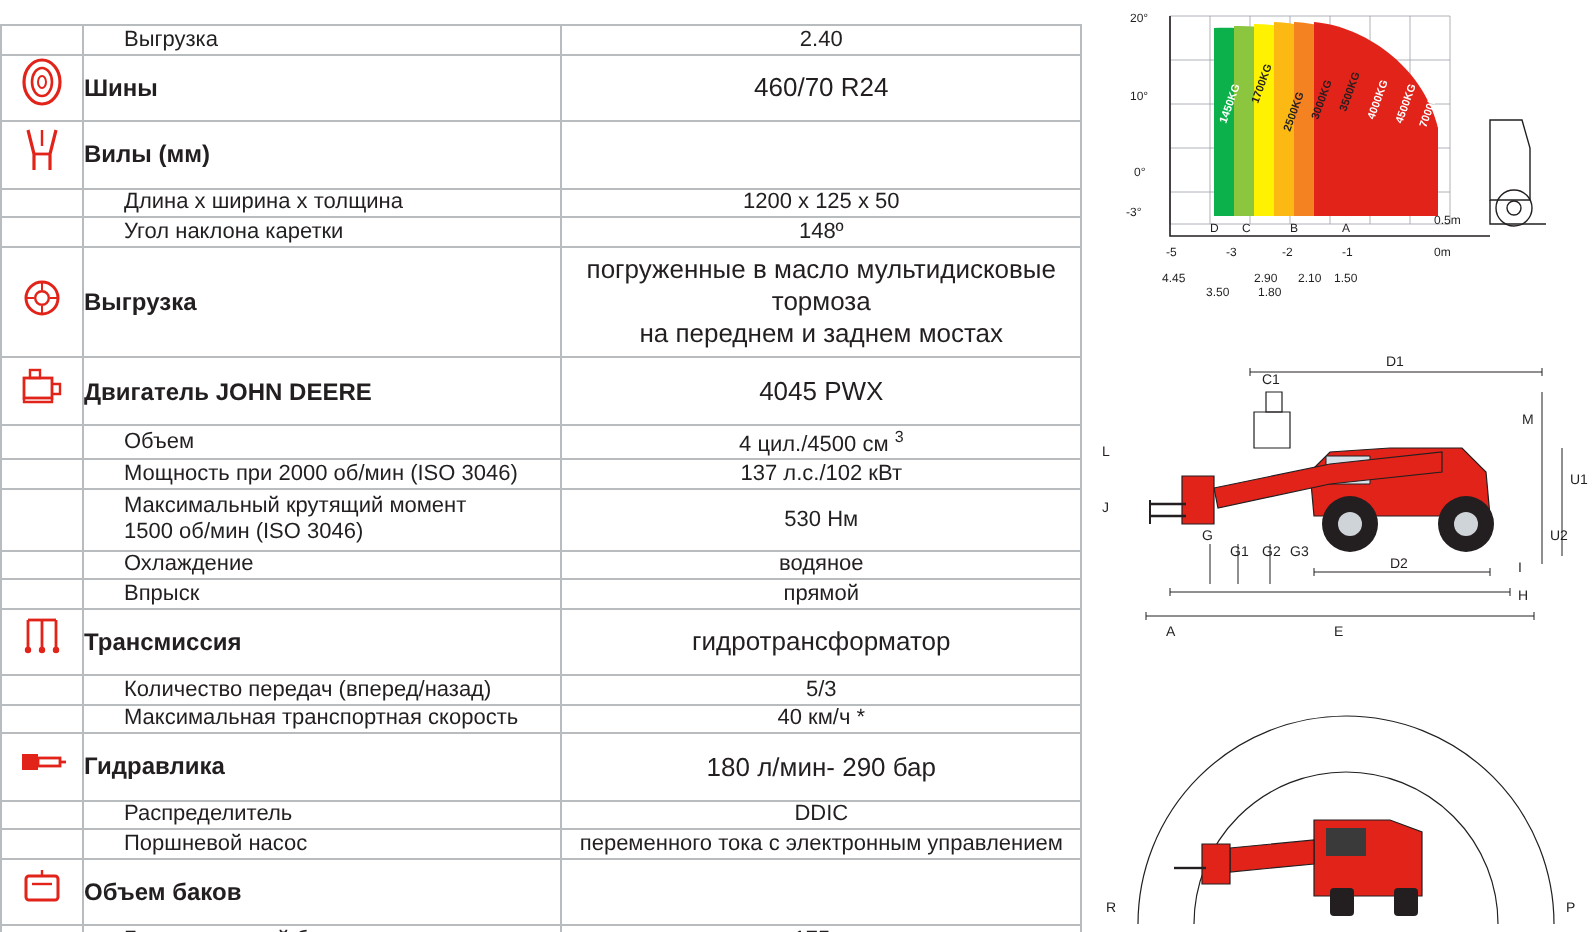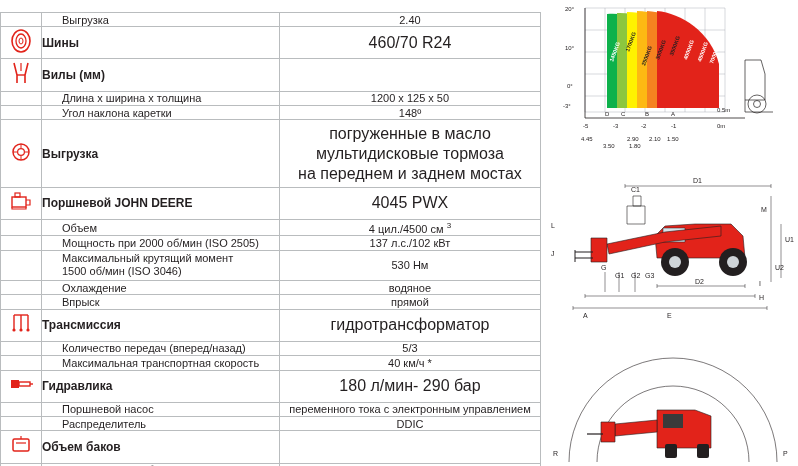--- a/index.html
+++ b/index.html
@@ -24,21 +24,21 @@
   }
   .lbl-cell{
     width:230px;padding:3px 8px 3px 10px;
   }
   .val-cell{
     text-align:center;padding:3px 6px;
     width:270px;
     margin-left:12px;
   }
   tr.section .lbl-cell{font-weight:bold;font-size:12px;}
-  tr.section .val-cell{font-size:16px;}
+  tr.section .val-cell{font-size:13px;}
   tr.sub .lbl-cell{padding-left:20px;font-size:11px;}
   tr.sub .val-cell{font-size:11px;}
   .tiny{font-size:8.5px;line-height:1.15;display:block;}
   .sup{font-size:8px;vertical-align:super;}
   .two-line{line-height:1.2;}
   .center-multiline{line-height:1.25;}
 
   
   .icon{display:inline-block;width:30px;height:26px;position:relative;}
   .icon svg{display:block;margin:0 auto;}
@@ -131,33 +131,33 @@
       <td class="ico-cell">
         <span class="icon">
           <svg width="26" height="24" viewBox="0 0 26 24">
             <rect x="4" y="8" width="14" height="10" fill="none" stroke="#e2231a" stroke-width="1.4"></rect>
             <rect x="7" y="4" width="5" height="4" fill="none" stroke="#e2231a" stroke-width="1.2"></rect>
             <path d="M18 11 L22 11 L22 16 L18 16" fill="none" stroke="#e2231a" stroke-width="1.2"></path>
             <path d="M4 18 L4 20 L18 20 L18 18" fill="none" stroke="#e2231a" stroke-width="1.2"></path>
           </svg>
         </span>
       </td>
-      <td class="lbl-cell">Поршневой JOHN DEERE</td>
+      <td class="lbl-cell">Двигатель JOHN DEERE</td>
       <td class="val-cell">4045 PWX</td>
     </tr>
 
     <tr class="sub">
       <td class="ico-cell"></td>
       <td class="lbl-cell">Объем</td>
       <td class="val-cell">4 цил./4500 см <span class="sup">3</span></td>
     </tr>
 
     <tr class="sub">
       <td class="ico-cell"></td>
-      <td class="lbl-cell">Мощность при 2000 об/мин (ISO 2505)</td>
+      <td class="lbl-cell">Мощность при 2000 об/мин (ISO 3046)</td>
       <td class="val-cell">137 л.с./102 кВт</td>
     </tr>
 
     <tr class="sub">
       <td class="ico-cell"></td>
       <td class="lbl-cell two-line">
         <span>Максимальный крутящий момент</span><br>
         <span>1500 об/мин (ISO 3046)</span>
       </td>
       <td class="val-cell">530 Нм</td>
@@ -213,28 +213,28 @@
             <path d="M22 12 L25 12" stroke="#e2231a" stroke-width="1.4"></path>
           </svg>
         </span>
       </td>
       <td class="lbl-cell">Гидравлика</td>
       <td class="val-cell">180 л/мин- 290 бар</td>
     </tr>
 
     <tr class="sub">
       <td class="ico-cell"></td>
+      <td class="lbl-cell">Распределитель</td>
+      <td class="val-cell">DDIC</td>
+    </tr>
+
+    <tr class="sub">
+      <td class="ico-cell"></td>
       <td class="lbl-cell">Поршневой насос</td>
       <td class="val-cell">переменного тока с электронным управлением</td>
-    </tr>
-
-    <tr class="sub">
-      <td class="ico-cell"></td>
-      <td class="lbl-cell">Распределитель</td>
-      <td class="val-cell">DDIC</td>
     </tr>
 
     <tr class="section">
       <td class="ico-cell">
         <span class="icon">
           <svg width="26" height="24" viewBox="0 0 26 24">
             <rect x="5" y="6" width="16" height="12" rx="1.5" fill="none" stroke="#e2231a" stroke-width="1.5"></rect>
             <path d="M8 10 L18 10" stroke="#e2231a" stroke-width="1.2"></path>
             <path d="M13 3 L13 6" stroke="#e2231a" stroke-width="1.2"></path>
           </svg>

